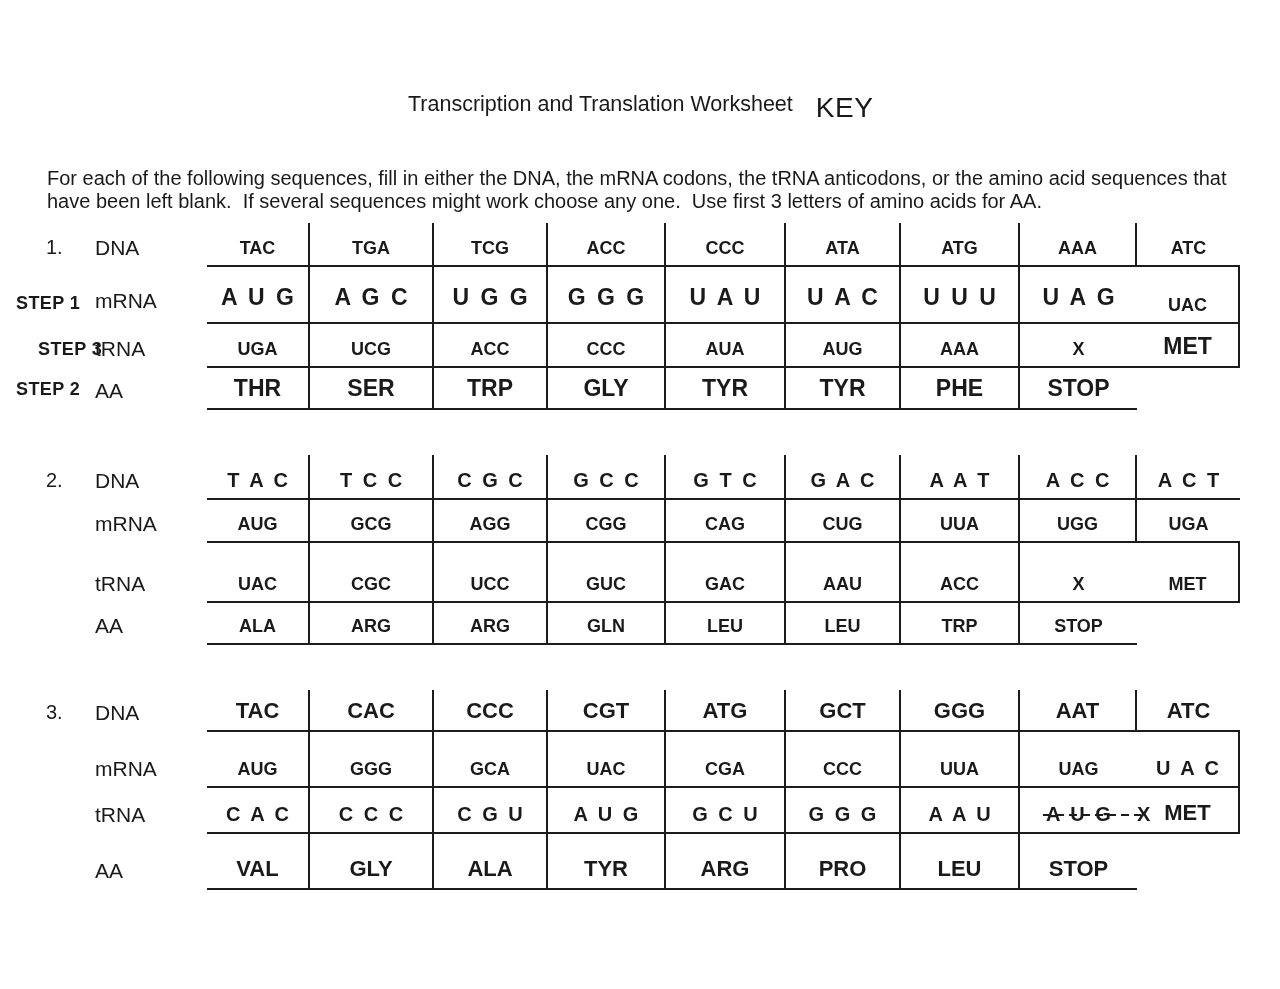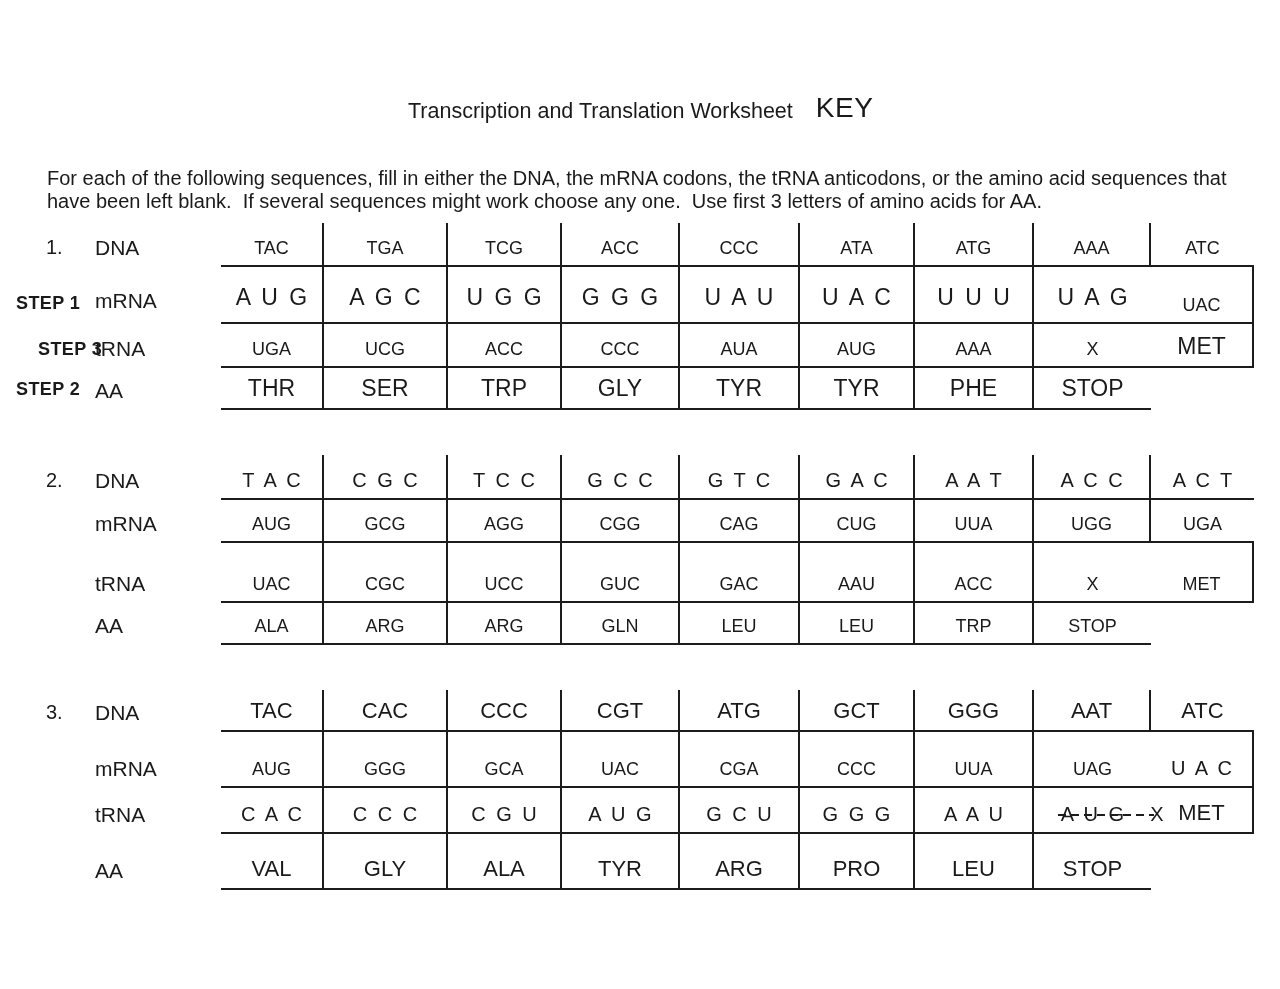--- a/index.html
+++ b/index.html
@@ -1,21 +1,21 @@
 <!DOCTYPE html>
 <html><head>
 <meta charset="utf-8">
 <style>
   html,body{margin:0;padding:0;}
   body{
     width:1280px;height:989px;background:#ffffff;position:relative;overflow:hidden;
     font-family:"Liberation Sans", sans-serif;color:#1a1a1a;
   }
   
-  .title-row{position:absolute;left:408px;top:92px;display:flex;align-items:flex-end;gap:23px;white-space:pre;}
+  .title-row{position:absolute;left:408px;top:92px;display:flex;align-items:flex-start;gap:23px;white-space:pre;}
   .title{font-size:21.5px;}
   .key{font-size:28px;letter-spacing:.5px;}
   
   .instructions{position:absolute;left:47px;top:167px;font-size:20px;line-height:22.5px;}
   .instructions div{white-space:pre;}
   
   .section{position:absolute;left:0;width:1280px;}
   #sec1{top:223px;height:187px;}
   #sec2{top:455px;height:190px;}
   #sec3{top:690px;height:200px;}
@@ -23,22 +23,22 @@
   .rows-s1{grid-template-rows:44px 57px 44px 42px;}
   .rows-s2{grid-template-rows:45px 43px 60px 42px;}
   .rows-s3{grid-template-rows:42px 56px 46px 56px;}
   .label-row{position:relative;}
   .sec-num{position:absolute;left:46px;bottom:8px;font-size:20px;}
   .row-label{position:absolute;left:95px;bottom:7px;font-size:21px;}
   #sec1 .label-row:nth-child(2) .row-label{bottom:11px;}
   .step-label{position:absolute;left:16px;bottom:10px;font-size:18px;letter-spacing:.4px;font-weight:bold;}
   .label-row.step3 .step-label{left:38px;bottom:8px;}
   
-  .grid{position:absolute;left:221px;top:0;width:1033px;display:grid;
-        grid-template-columns:103px 124px 114px 118px 120px 115px 119px 117px 103px;}
+  .grid{position:absolute;left:207px;top:0;width:1033px;display:grid;
+        grid-template-columns:103px 124px 114px 118px 120px 115px 119px 117px 103px;font-weight:bold;}
   .cell{box-sizing:border-box;position:relative;display:flex;align-items:flex-end;justify-content:center;
         padding-bottom:6px;border-right:2px solid #1c1c1c;border-bottom:2px solid #1c1c1c;}
   .cell.col-8{border-right:none;}
   .grid-s1 .row-0{font-size:18px;}
   .grid-s1 .row-1{font-size:23px;word-spacing:5px;padding-bottom:11px;}
   .grid-s1 .row-2{font-size:18px;}
   .grid-s1 .row-3{font-size:23px;}
   .grid-s2 .row-0{font-size:20px;word-spacing:5px;text-align:center;}
   .grid-s2 .row-1{font-size:18px;}
   .grid-s2 .row-2{font-size:18px;}
@@ -135,22 +135,22 @@
     </div>
     <div class="label-row">
       <span class="row-label">tRNA</span>
     </div>
     <div class="label-row">
       <span class="row-label">AA</span>
     </div>
   </div>
   <div class="grid grid-s2 rows-s2">
       <div class="cell row-0 col-0">T A C</div>
+      <div class="cell row-0 col-2">T C C</div>
       <div class="cell row-0 col-1">C G C</div>
-      <div class="cell row-0 col-2">T C C</div>
       <div class="cell row-0 col-3">G C C</div>
       <div class="cell row-0 col-4">G T C</div>
       <div class="cell row-0 col-5">G A C</div>
       <div class="cell row-0 col-6">A A T</div>
       <div class="cell row-0 col-7">A C C</div>
       <div class="cell row-0 col-8">A C T</div>
       <div class="cell row-1 col-0">AUG</div>
       <div class="cell row-1 col-1">GCG</div>
       <div class="cell row-1 col-2">AGG</div>
       <div class="cell row-1 col-3">CGG</div>

